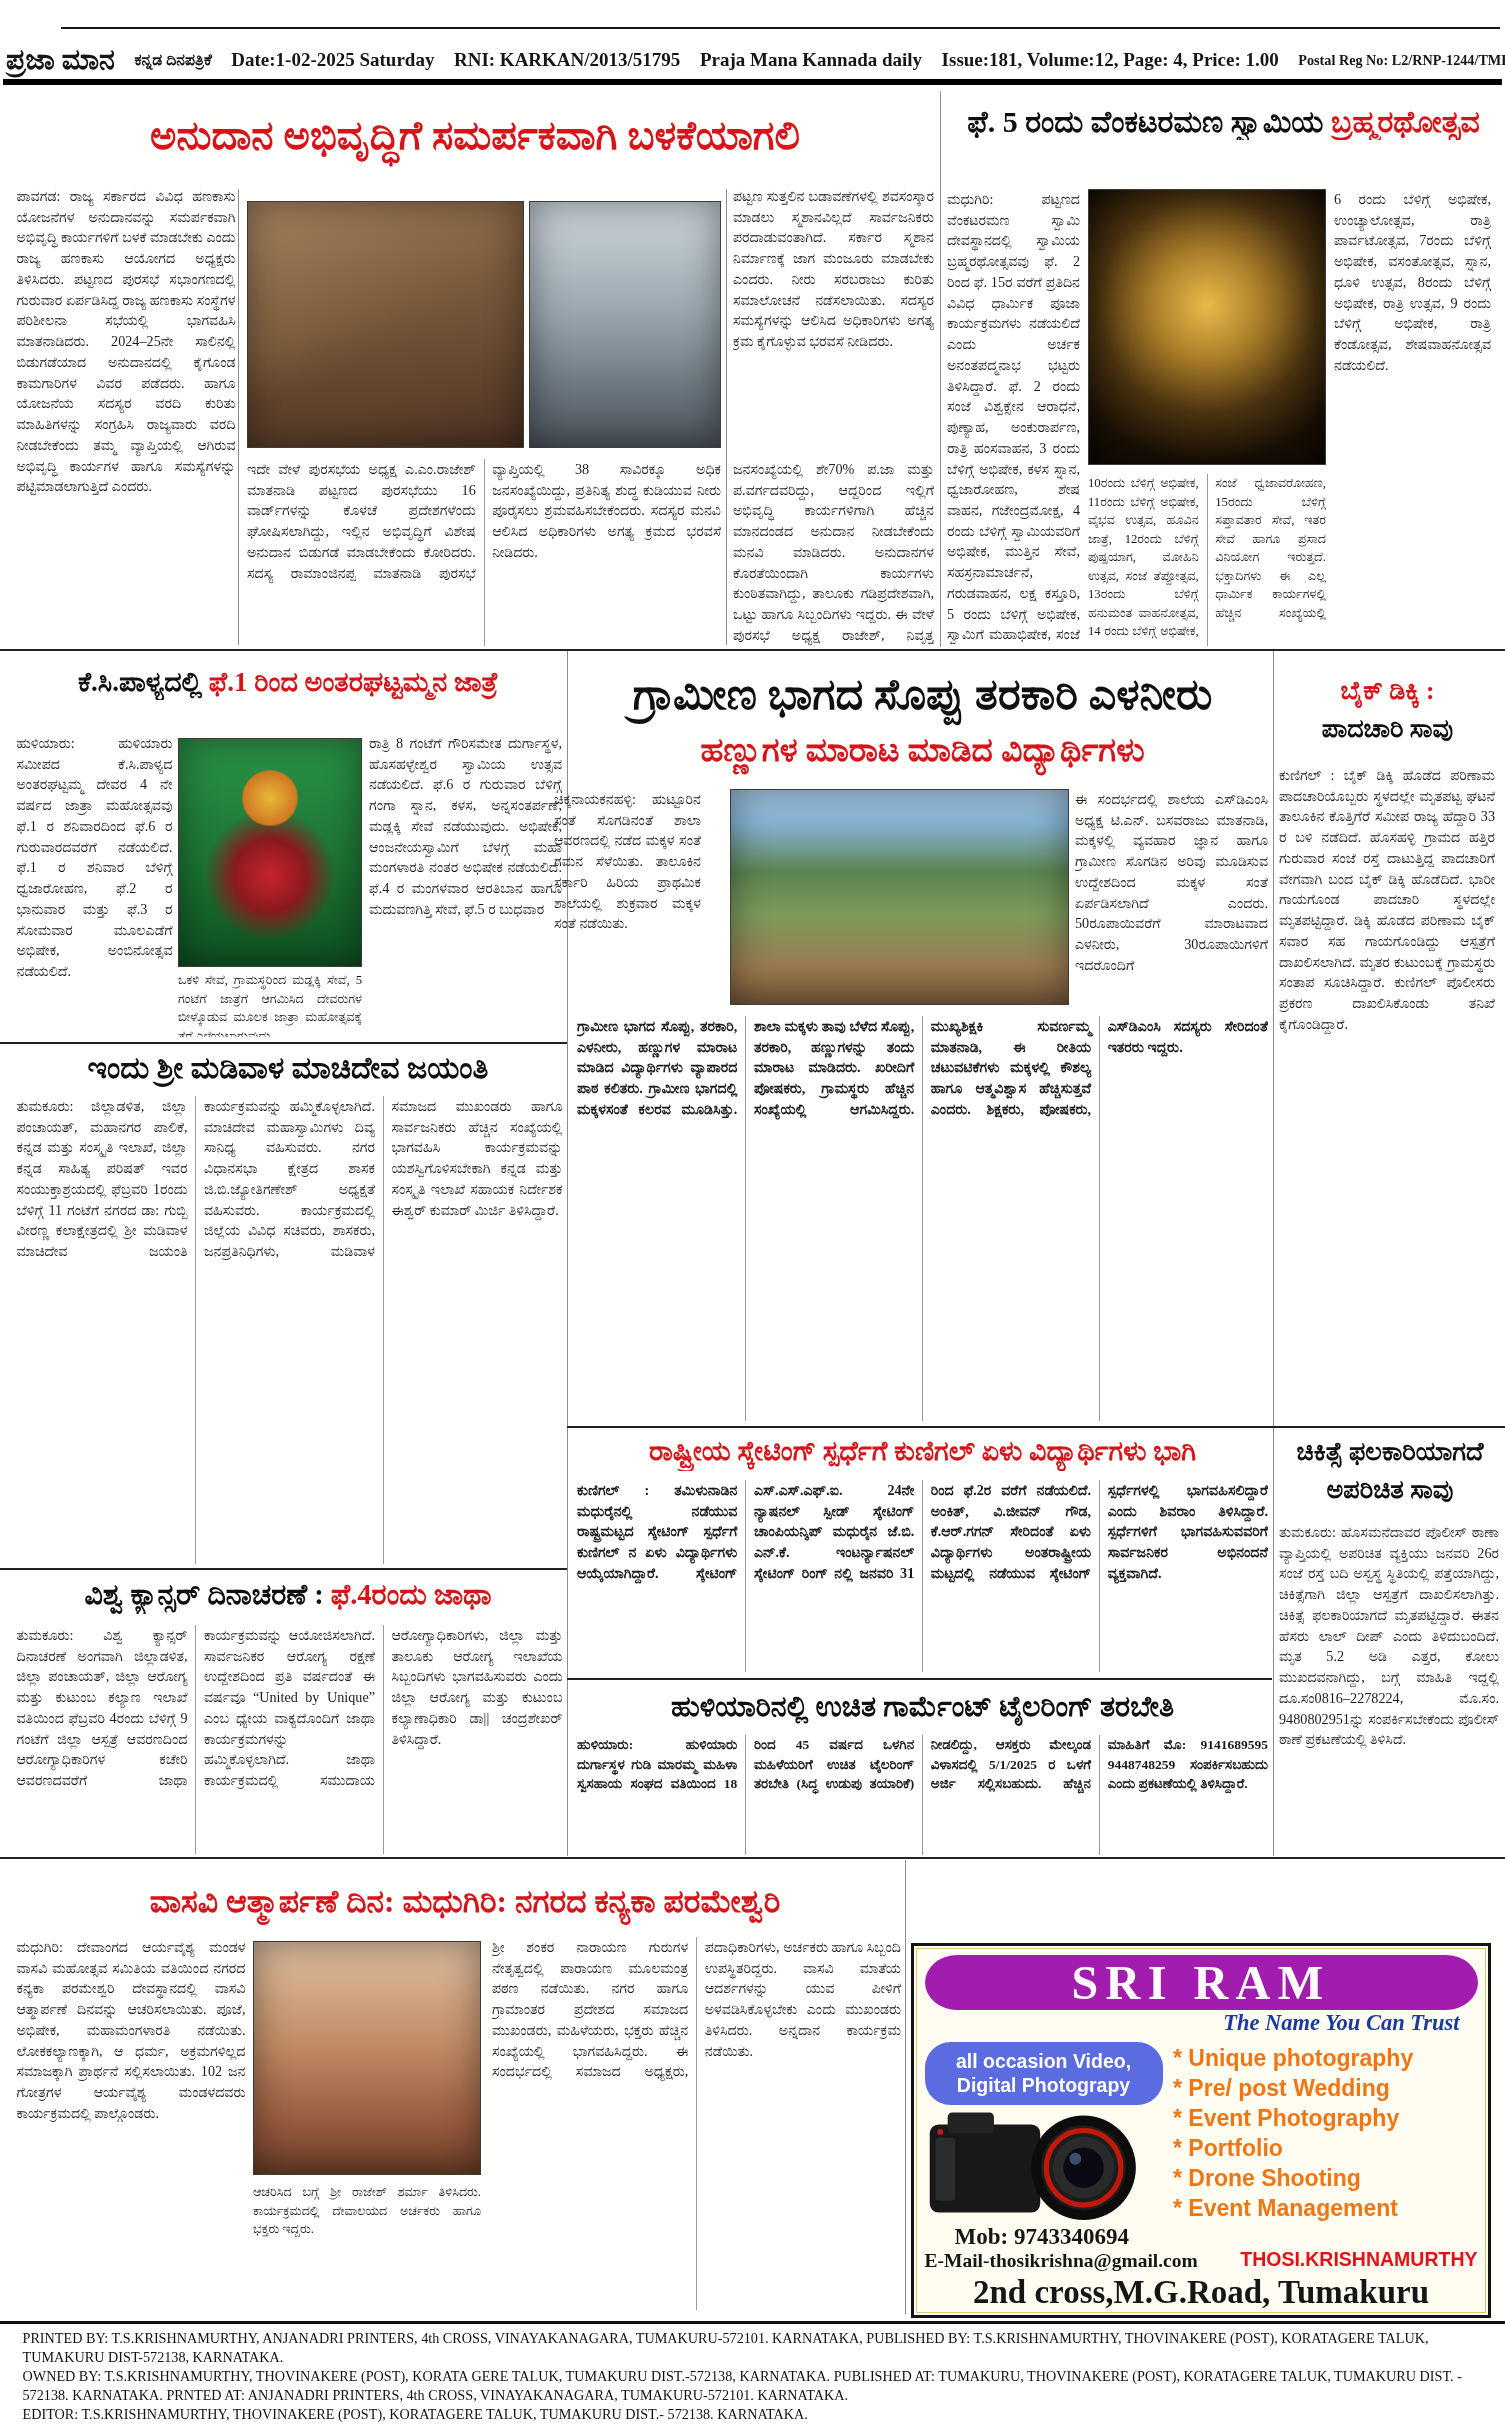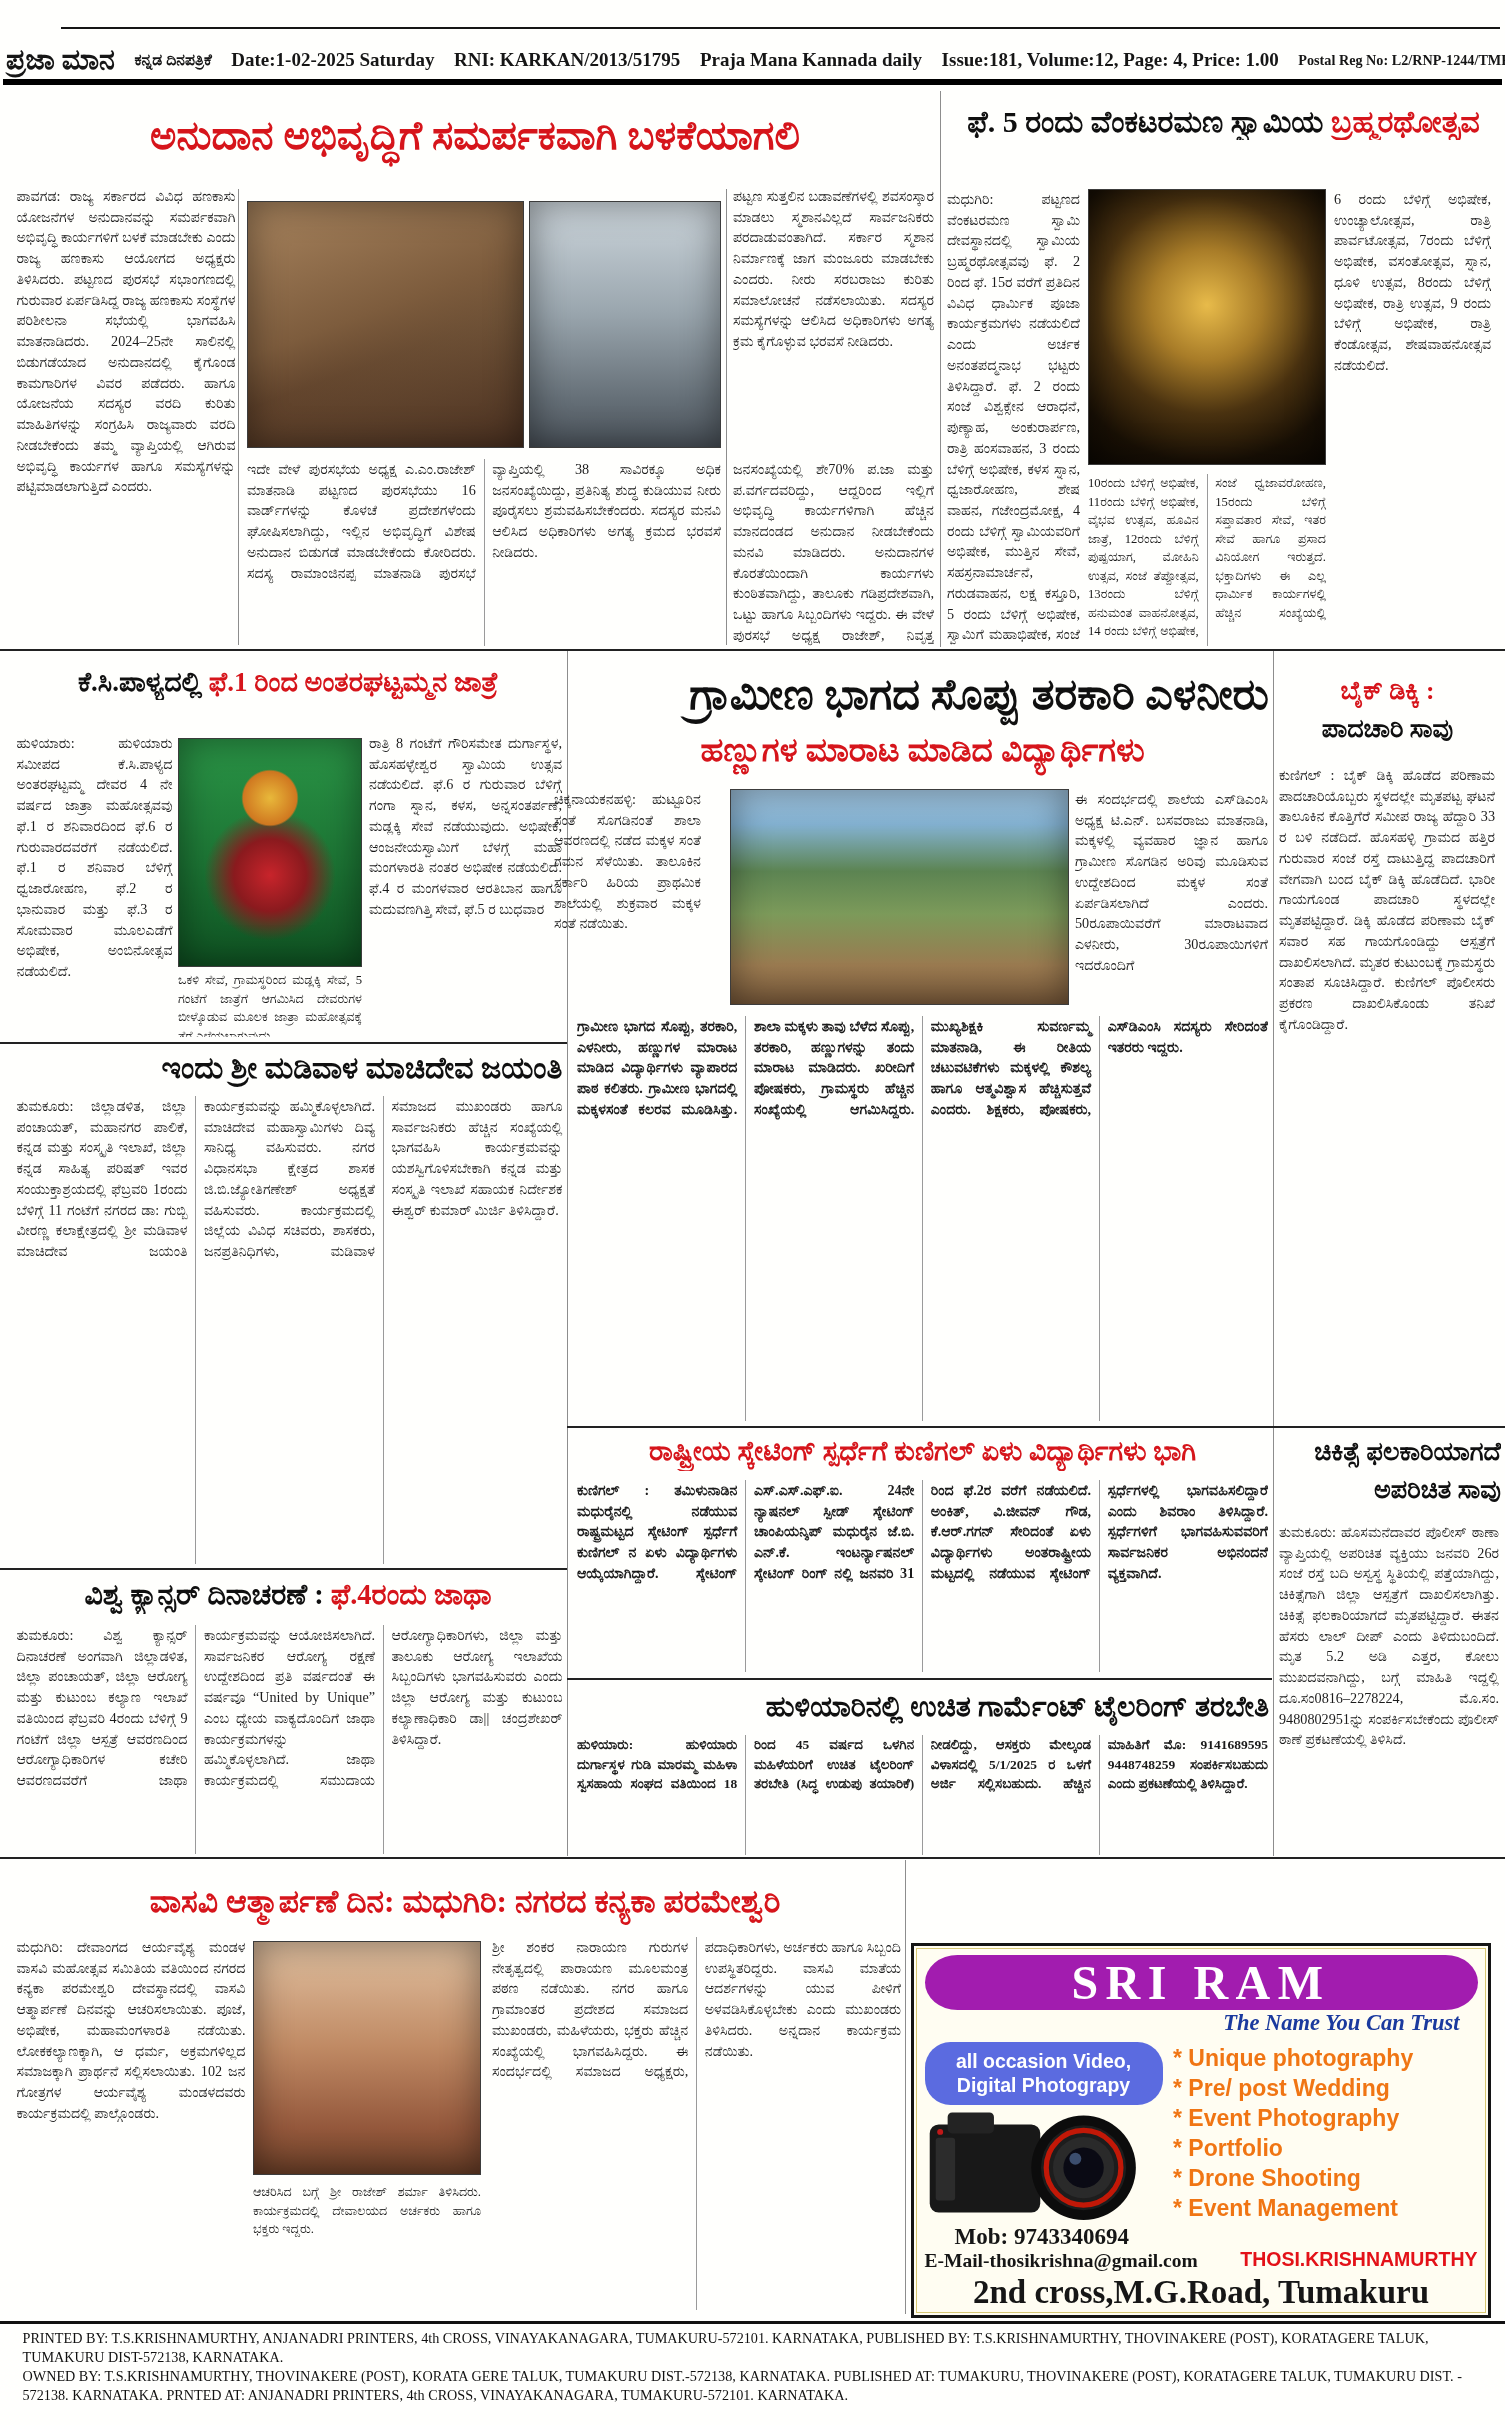--- a/index.html
+++ b/index.html
@@ -15,21 +15,21 @@
     display:flex; align-items:center; gap:19.5px; white-space:nowrap; }
   .mh-logo { font-size:28.5px; font-weight:bold; }
   .mh-tag { font-size:15.7px; font-weight:bold; }
   .mh-date, .mh-rni, .mh-issue { font-size:19px; font-weight:bold; }
   .mh-name { font-size:19px; font-weight:bold; font-family:"Liberation Serif",serif; }
   .mh-postal { font-size:14.2px; font-weight:bold; }
   .mastrule { position:absolute; left:3px; top:79px; width:1499px; height:6px; background:#000; }
   
   .hl { font-weight:bold; text-align:center; white-space:nowrap; overflow:hidden; }
   .red { color:#d6151b; }
-  .blk { color:#101010;text-align:right; }
+  .blk { color:#101010; }
   .body-txt { font-size:14.2px; line-height:1.46; text-align:justify; color:#1b1b1b;
      overflow:hidden; word-break:break-word; }
   .cols2 { column-count:2; column-gap:16.5px; column-rule:0.7px solid #9a9a9a; }
   .cols3 { column-count:3; column-gap:16.5px; column-rule:0.7px solid #9a9a9a; }
   .cols4 { column-count:4; column-gap:16.5px; column-rule:0.7px solid #9a9a9a;font-weight:bold; }
   .vr { position:absolute; width:0.7px; background:#8d8d8d; }
   .hr { position:absolute; height:2.2px; background:#222; }
   .photo { position:absolute; border:0.7px solid #3c3c3c; box-shadow:inset 0 0 37px rgba(0,0,0,.45); }
   .ph-meeting1 { background:linear-gradient(160deg,#a8845e 0%,#7d5c3d 45%,#53392575 60%,#4a3020 100%),
                  linear-gradient(90deg,#6b4a30,#8a6a48); }
@@ -209,16 +209,17 @@
         <div class="ad-email">E-Mail-thosikrishna@gmail.com</div>
       </div>
       <div class="ad-owner">THOSI.KRISHNAMURTHY</div>
     </div>
     <div class="ad-address">2nd cross,M.G.Road, Tumakuru</div>
   </div>
 
   <div class="footer">
     <div>PRINTED BY: T.S.KRISHNAMURTHY, ANJANADRI PRINTERS, 4th CROSS, VINAYAKANAGARA, TUMAKURU-572101. KARNATAKA, PUBLISHED BY: T.S.KRISHNAMURTHY, THOVINAKERE (POST), KORATAGERE TALUK, TUMAKURU DIST-572138, KARNATAKA.</div>
     <div>OWNED BY: T.S.KRISHNAMURTHY, THOVINAKERE (POST), KORATA GERE TALUK, TUMAKURU DIST.-572138, KARNATAKA. PUBLISHED AT: TUMAKURU, THOVINAKERE (POST), KORATAGERE TALUK, TUMAKURU DIST. - 572138. KARNATAKA. PRNTED AT: ANJANADRI PRINTERS, 4th CROSS, VINAYAKANAGARA, TUMAKURU-572101. KARNATAKA.</div>
+    <div>EDITOR: T.S.KRISHNAMURTHY, THOVINAKERE (POST), KORATAGERE TALUK, TUMAKURU DIST.- 572138. KARNATAKA.</div>
   </div>
 
 </div>
 
 
 </body></html>

